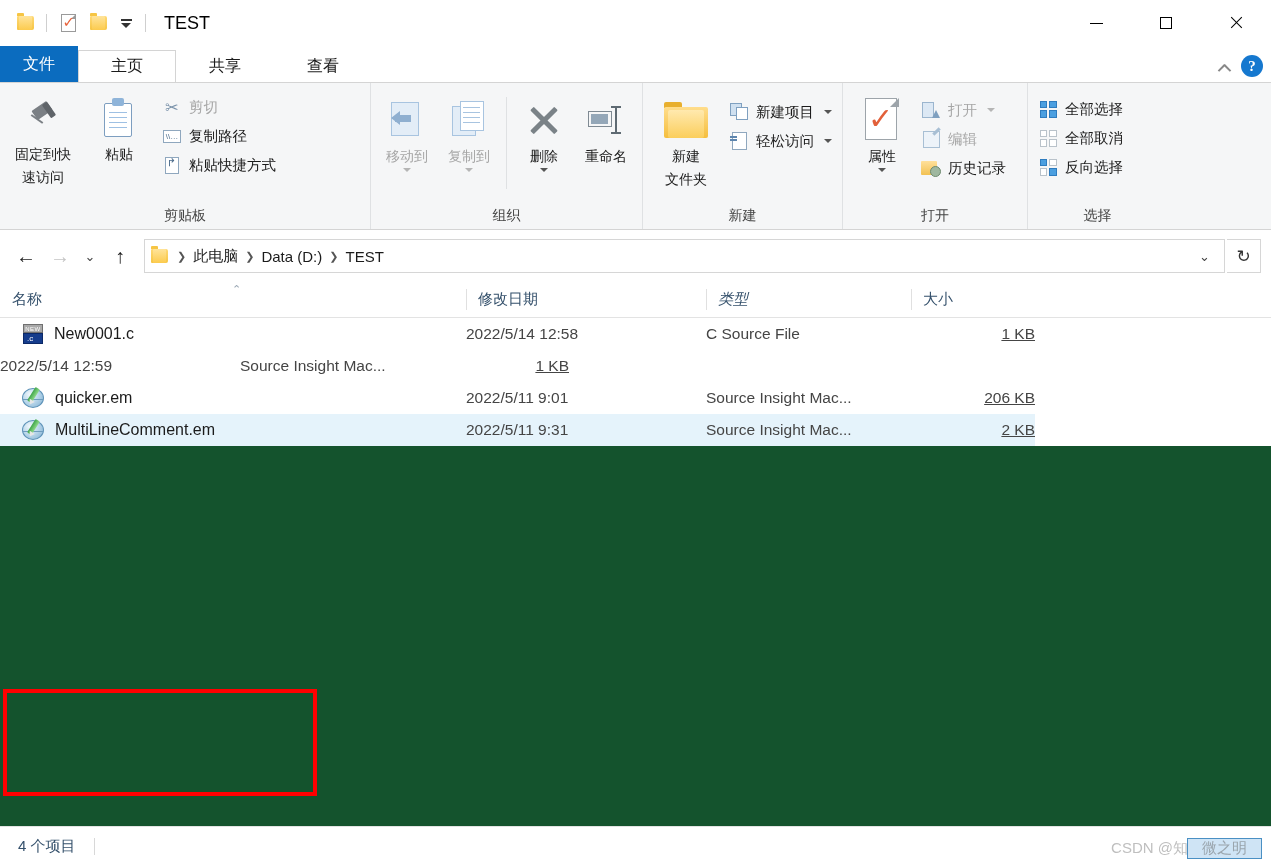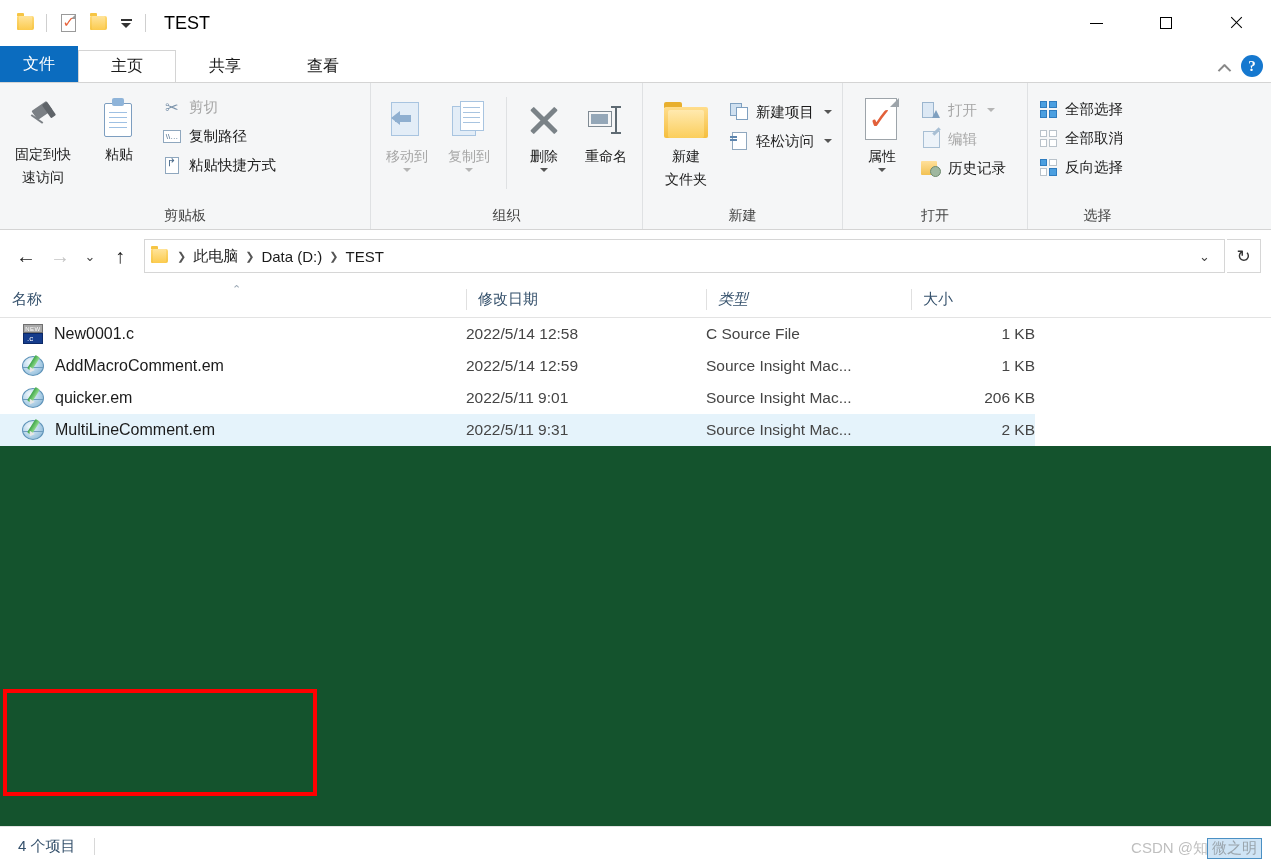--- a/index.html
+++ b/index.html
@@ -216,21 +216,21 @@
   .ch.c-size { width: 140px; }
   .sortcaret { position: absolute; left: 232px; top: 1px; font-size: 11px; color: #9aa7b4; }
 
   
   .filelist { position: relative; background: #fff; }
   .row { height: 32px; display: flex; align-items: center; font-size: 16px; color: #1b1b1b; }
   .row.selected { background: #E5F3FB; width: 1035px; }
   .cell-name { width: 466px; display: flex; align-items: center; gap: 10px; padding-left: 22px; }
   .cell-date { width: 240px; color: #454545; font-size: 15.5px; }
   .cell-type { width: 205px; color: #454545; font-size: 15.5px; }
-  .cell-size { width: 124px; color: #454545; font-size: 15.5px; text-align: right; }
+  .cell-size { width: 124px; color: #454545; font-size: 15.5px; text-align: right; text-decoration: underline; }
   
   .ico-c { width: 22px; height: 20px; position: relative; }
   .ico-c .top { position:absolute;left:1px;top:0;width:20px;height:9px;background:#A9A9A9;border:1px solid #707070;
     font-size:6px;color:#fff;display:flex;align-items:center;justify-content:center;letter-spacing:0.5px;}
   .ico-c .bot { position:absolute;left:1px;top:9px;width:20px;height:11px;background:#153C8C;border:1px solid #0B2866;
     font-size:8px;color:#fff;display:flex;align-items:center;justify-content:flex-start;padding-left:3px;}
   
   .ico-em { width: 23px; height: 21px; position: relative; }
   .ico-em .ball {
     position:absolute;left:0;top:0;width:22px;height:20px;border-radius:50%;
@@ -255,21 +255,21 @@
   .statusbar {
     position: absolute; left: 0; bottom: 0; width: 1271px; height: 40px;
     border-top: 1px solid #e3e3e3; display: flex; align-items: center; padding-left: 18px;
     font-size: 15px; color: #34506B; background:#fff;
   }
   .status-div { width:1px; height:17px; background:#d8d8d8; margin-left: 18px; }
   .watermark {
     position: absolute; right: 10px; bottom: 8px; font-size: 15px; color: #bfbfbf;
     display: flex; align-items: center;
   }
-  .wm-hl { background:#cfe4f5; outline:1px solid #4a90c4; padding:0 4px; color:#9aa5ad; }
+  .wm-hl { background:#cfe4f5; outline:1px solid #4a90c4; padding:0 14px; color:#9aa5ad; }
 </style>
 </head>
 <body>
 
 <div class="window">
 
   <div class="titlebar">
     <div class="qat">
       <div class="qat-ico">
           <div class="folder-sm"></div>
@@ -573,29 +573,20 @@
             <span class="bot">.c</span>
         </span>
         <span>New0001.c</span>
       </div>
       <div class="cell-date">2022/5/14 12:58</div>
       <div class="cell-type">C Source File</div>
       <div class="cell-size">1 KB</div>
     </div>
 
     <div class="row">
-      <div class="cell-name">
-        <span class="ico-em">
-          <span class="ball"></span>
-            <span class="band"></span>
-            <span class="pen"></span>
-            <span class="tip"></span>
-        </span>
-        <span>AddMacroComment.em</span>
-      </div>
       <div class="cell-date">2022/5/14 12:59</div>
       <div class="cell-type">Source Insight Mac...</div>
       <div class="cell-size">1 KB</div>
     </div>
 
     <div class="row">
       <div class="cell-name">
         <span class="ico-em">
           <span class="ball"></span>
             <span class="band"></span>

